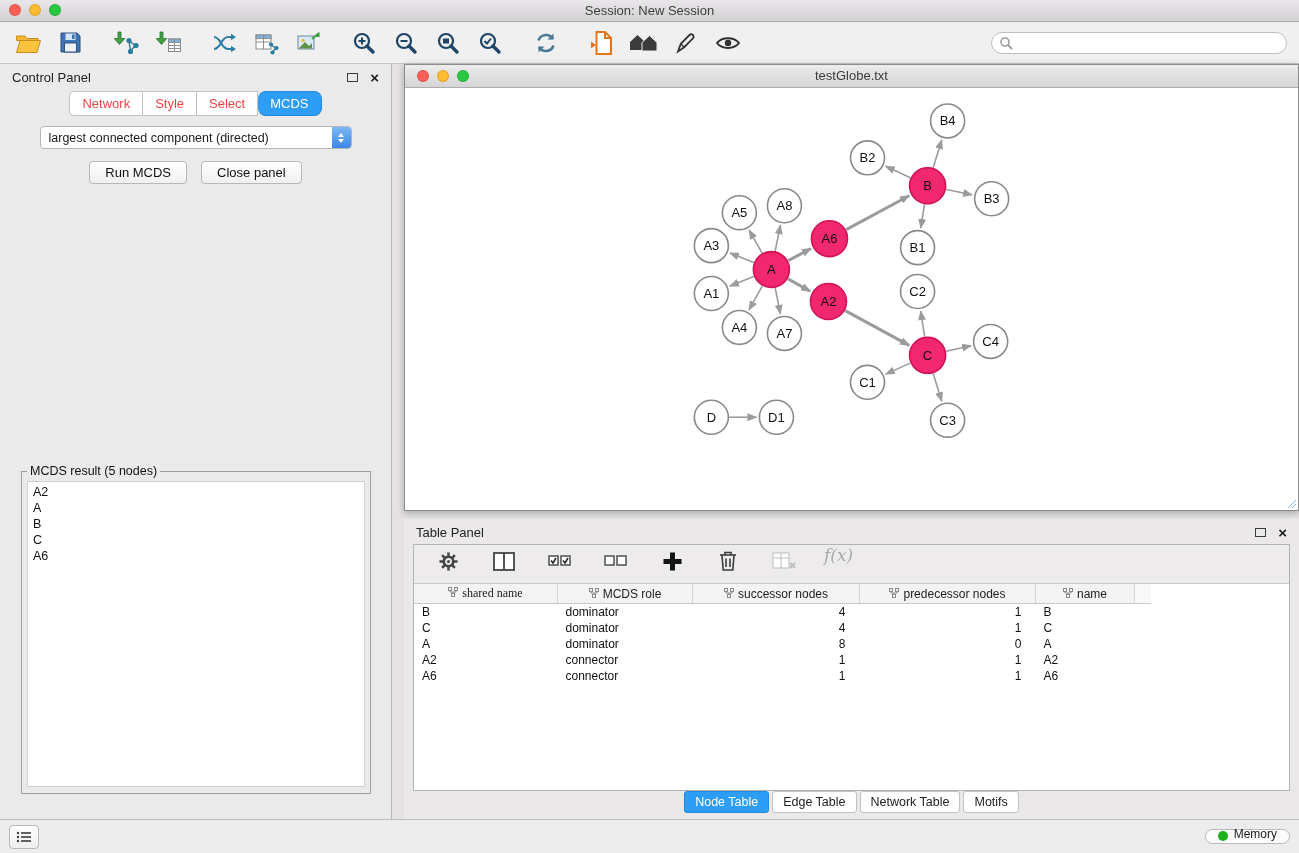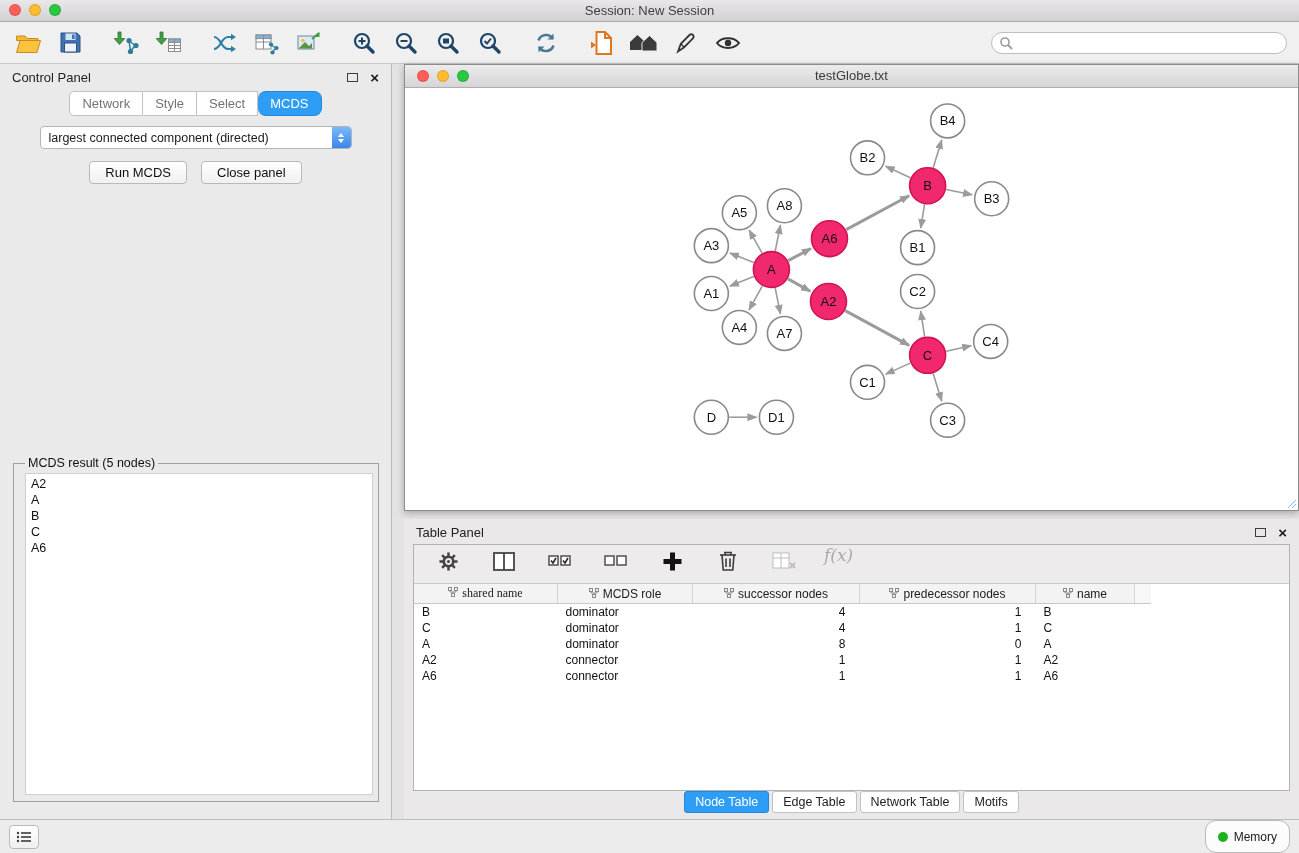--- a/index.html
+++ b/index.html
@@ -20,32 +20,32 @@
   .search{margin-left:auto;width:296px;height:22px;border:1px solid #c0bfbf;border-radius:12px;background:#fff;display:flex;align-items:center;padding:0 7px;box-sizing:border-box;gap:4px;}
   .search input{border:none;outline:none;flex:1;font-size:12px;background:transparent;font-family:"Liberation Sans",sans-serif;}
 
   
   .control-panel{position:absolute;left:0;top:64px;width:392px;bottom:34px;background:#ebeaea;border-right:1px solid #b9b9b9;box-sizing:border-box;}
   .panel-header{display:flex;align-items:center;padding:6px 12px 2px 12px;font-size:13px;color:#222;}
   .win-icons{margin-left:auto;display:flex;gap:12px;align-items:center;}
   .float-icon{width:9px;height:7px;border:1.5px solid #3c3c3c;display:inline-block;}
   .close-x{font-size:15px;font-weight:700;color:#1c1c1c;line-height:1;cursor:default;}
   .cp-tabs{display:flex;justify-content:center;margin-top:4px;}
-  .seg{font-size:13px;padding:4px 12px;background:#fff;border:1px solid #c2c2c2;border-left:none;color:#737373;}
+  .seg{font-size:13px;padding:4px 12px;background:#fff;border:1px solid #c2c2c2;border-left:none;color:#ef4444;}
   .seg:first-child{border-left:1px solid #c2c2c2;border-radius:5px 0 0 5px;}
   .seg:last-child{border-radius:0 5px 5px 0;}
   .seg.active{background:#2e9df5;border-color:#2288dd;color:#fff;border-radius:8px;}
   .opt-label{text-align:center;margin-top:22px;font-size:13px;}
   .dropdown{width:312px;height:23px;margin:10px auto 0 auto;background:#fff;border:1px solid #b5b5b5;border-radius:4px;position:relative;display:flex;align-items:center;font-size:12.5px;padding-left:8px;box-sizing:border-box;}
   .stepper{position:absolute;right:0;top:0;bottom:0;width:19px;border-radius:0 3px 3px 0;background:linear-gradient(#7ab9f8,#3c86ea);display:flex;flex-direction:column;align-items:center;justify-content:center;gap:2px;}
   .tri-up{width:0;height:0;border-left:3.5px solid transparent;border-right:3.5px solid transparent;border-bottom:4px solid #fff;}
   .tri-down{width:0;height:0;border-left:3.5px solid transparent;border-right:3.5px solid transparent;border-top:4px solid #fff;}
   .btn-row{display:flex;justify-content:center;gap:14px;margin-top:12px;}
   .btn{font-size:13px;padding:3px 15px;background:linear-gradient(#ffffff,#f0f0f0);border:1px solid #b8b8b8;border-radius:4px;color:#111;text-align:right;}
-  fieldset.result{position:absolute;left:13px;right:12px;top:392px;bottom:17px;border:1px solid #9f9f9f;margin:0;padding:3px 5px 6px 11px;}
+  fieldset.result{position:absolute;left:13px;right:12px;top:392px;bottom:17px;border:1px solid #9f9f9f;margin:8px;padding:3px 5px 6px 5px;}
   fieldset.result legend{font-size:12.5px;padding:0 3px;color:#111;}
   .result-list{width:100%;height:100%;box-sizing:border-box;background:#fff;border:1px solid #cfcfcf;font-size:12.5px;padding:2px 5px;overflow:auto;}
   .result-item{line-height:16px;color:#111;}
 
   
   .network-window{position:absolute;left:404px;top:64px;width:895px;height:447px;background:#fff;border:1px solid #8c8c8c;box-sizing:border-box;box-shadow:0 2px 7px rgba(0,0,0,.28);}
   .nw-titlebar{position:relative;height:22px;background:linear-gradient(#ececec,#d6d4d6);border-bottom:1px solid #adadad;}
   .nw-titlebar .lights{top:5px;left:12px;}
   .nw-title{position:absolute;left:0;right:0;top:3px;text-align:center;font-size:13px;color:#3c3c3c;}
   .nw-canvas{position:absolute;top:23px;left:0;right:0;bottom:0;background:#fff;overflow:hidden;}
@@ -64,21 +64,21 @@
   table.datatable .thlab{margin-left:4px;font-size:12px;color:#1c1c1c;}
   table.datatable td{height:16px;padding:0 8px;white-space:nowrap;overflow:hidden;color:#111;}
   table.datatable td:nth-child(3),table.datatable td:nth-child(4){padding-right:14px;}
   .tp-tabs{height:28px;display:flex;align-items:flex-start;justify-content:center;gap:3px;flex:none;}
   .tp-tab{font-size:12.5px;padding:3px 10px;background:#fff;border:1px solid #c2c2c2;border-radius:3px;color:#222;}
   .tp-tab.active{background:#2e9df5;border-color:#2288dd;color:#fff;}
 
   
   .statusbar{position:absolute;left:0;right:0;bottom:0;height:34px;background:#ececec;border-top:1px solid #bdbdbd;display:flex;align-items:center;padding:0 9px;box-sizing:border-box;}
   .console-btn{width:28px;height:22px;border:1px solid #b9b9b9;border-radius:4px;background:linear-gradient(#fff,#efefef);display:flex;align-items:center;justify-content:center;}
-  .memory-btn{margin-left:auto;display:flex;align-items:center;gap:6px;border:1px solid #b9b9b9;border-radius:11px;background:#fcfcfc;padding:2px 12px;font-size:12px;height:33px;box-sizing:border-box;}
+  .memory-btn{margin-left:auto;display:flex;align-items:flex-end;gap:6px;border:1px solid #b9b9b9;border-radius:11px;background:#fcfcfc;padding:2px 12px;font-size:12px;height:15px;box-sizing:border-box;}
   .mem-dot{width:10px;height:10px;border-radius:50%;background:#1db11d;}
 </style>
 </head>
 <body>
 
 <div id="app">
 
   <div class="titlebar">
     <div class="lights">
       <span class="light l-close"></span>

